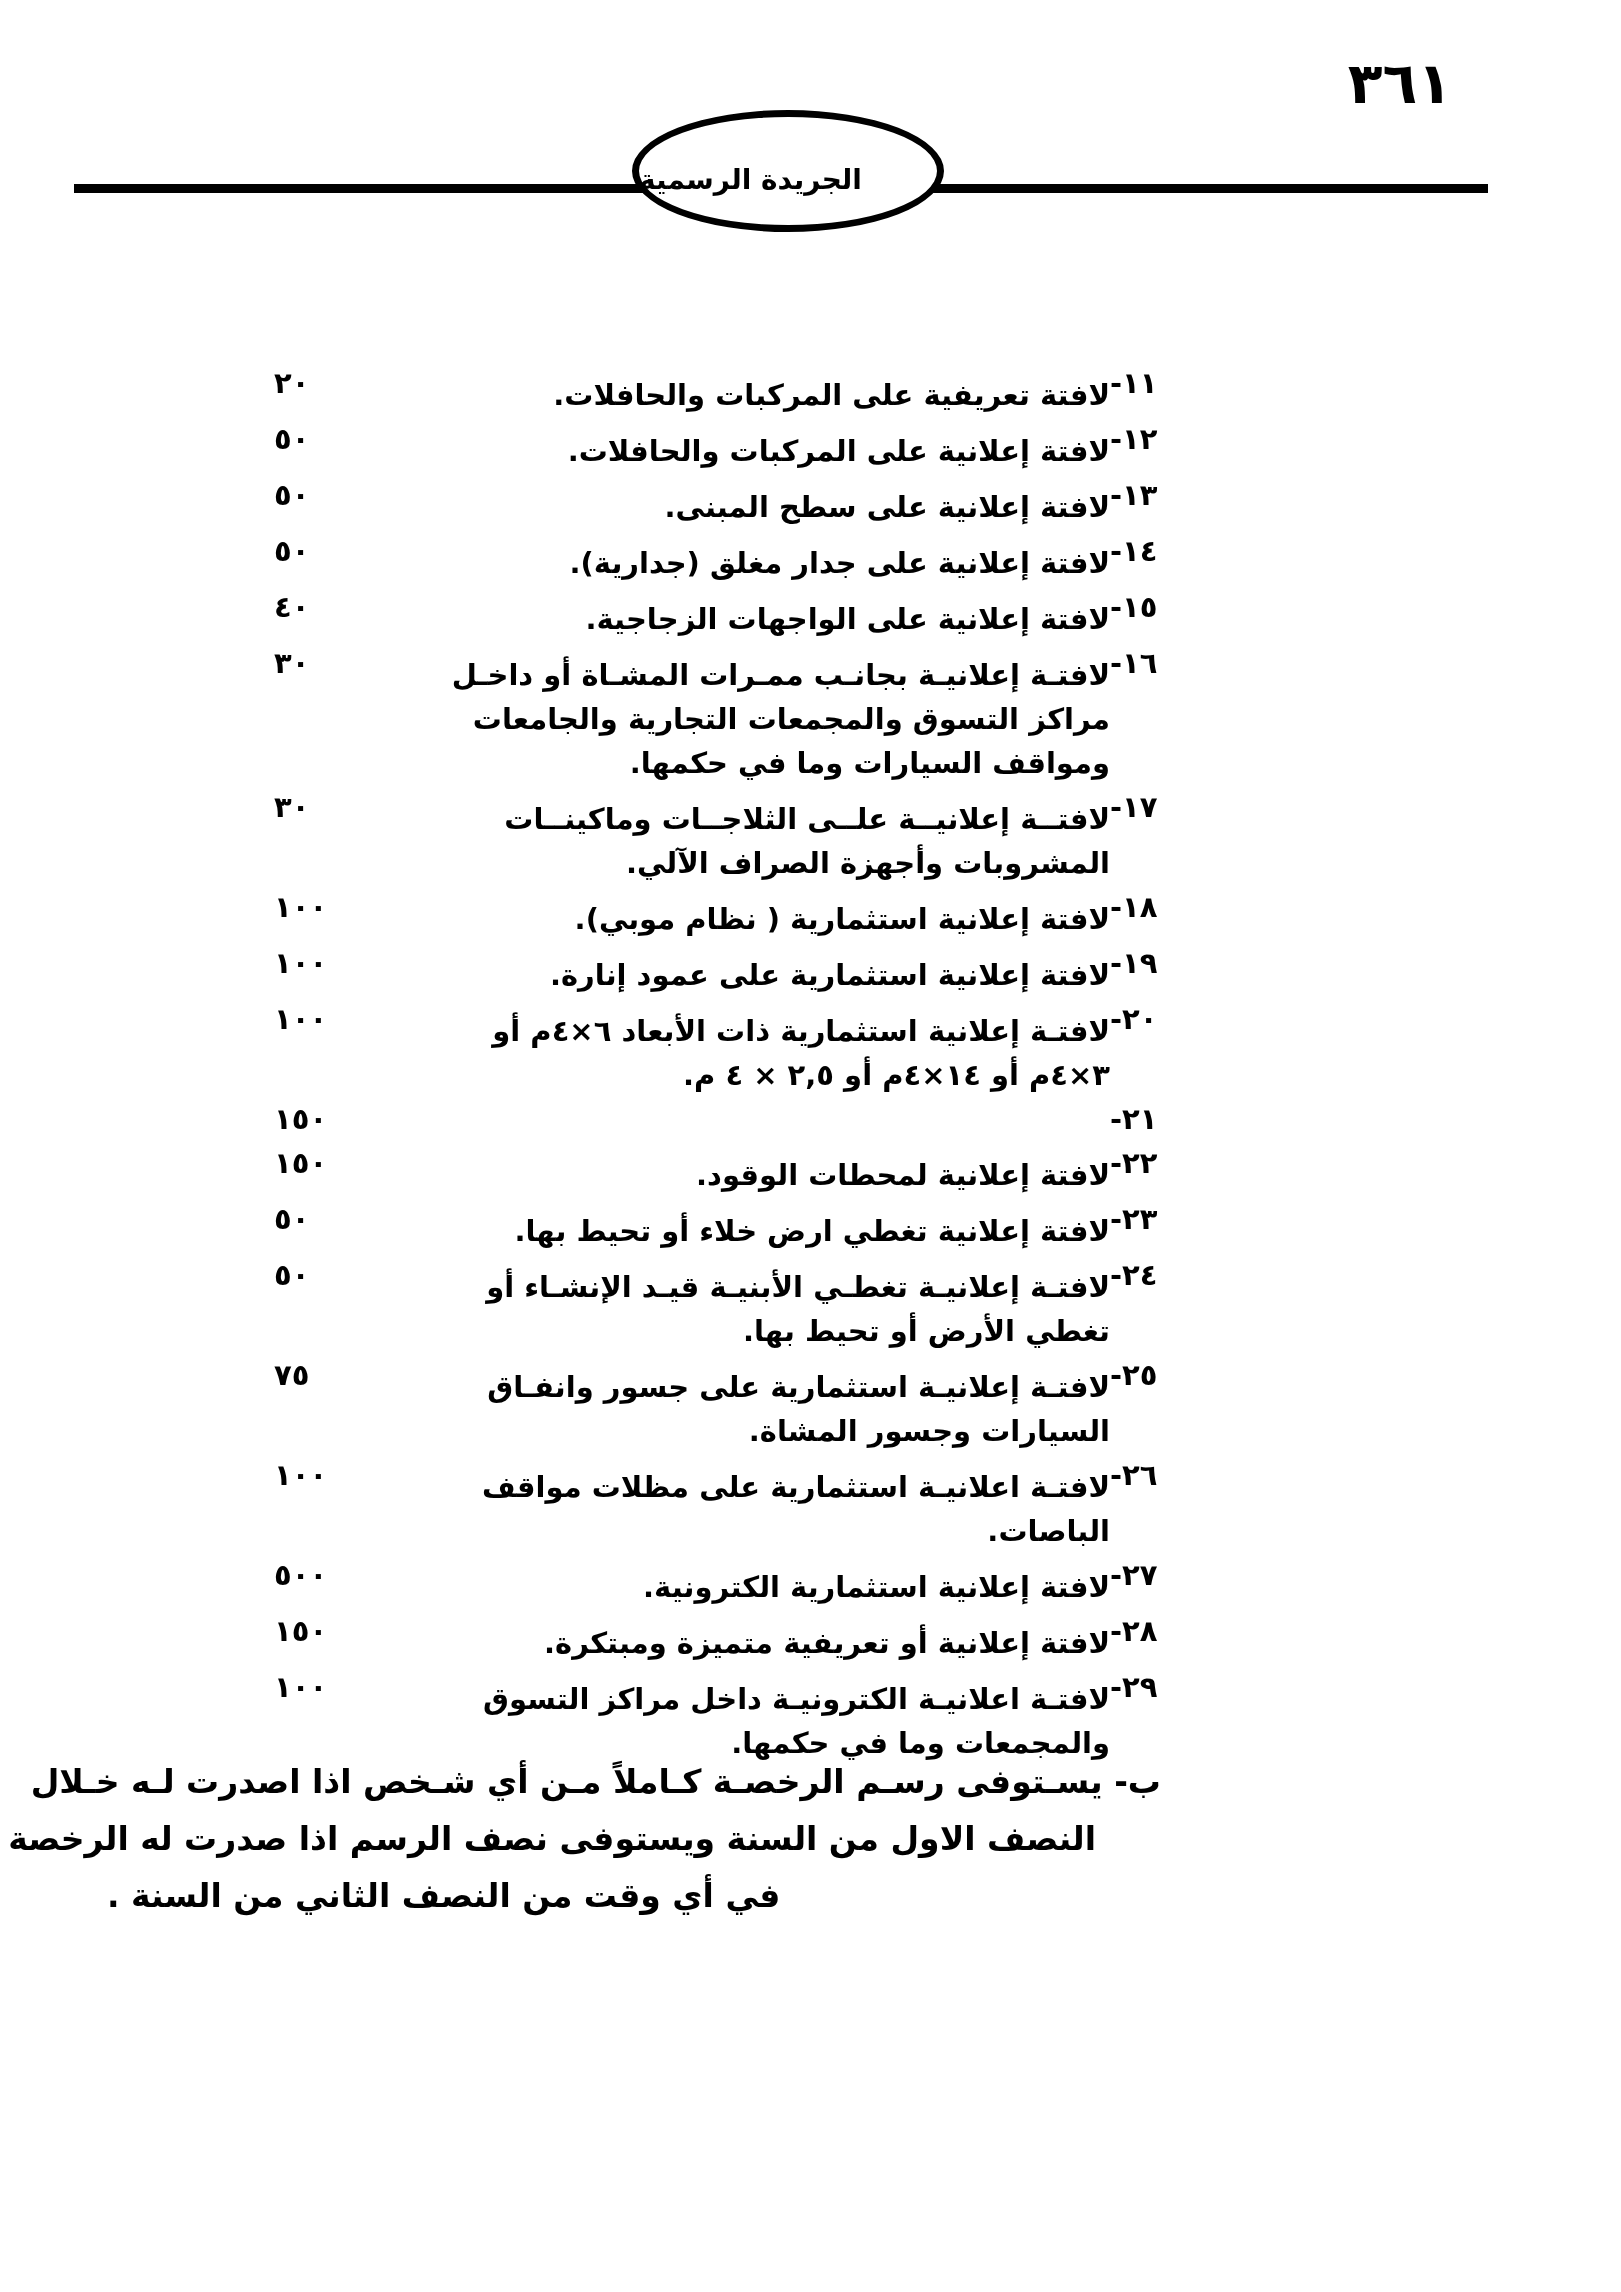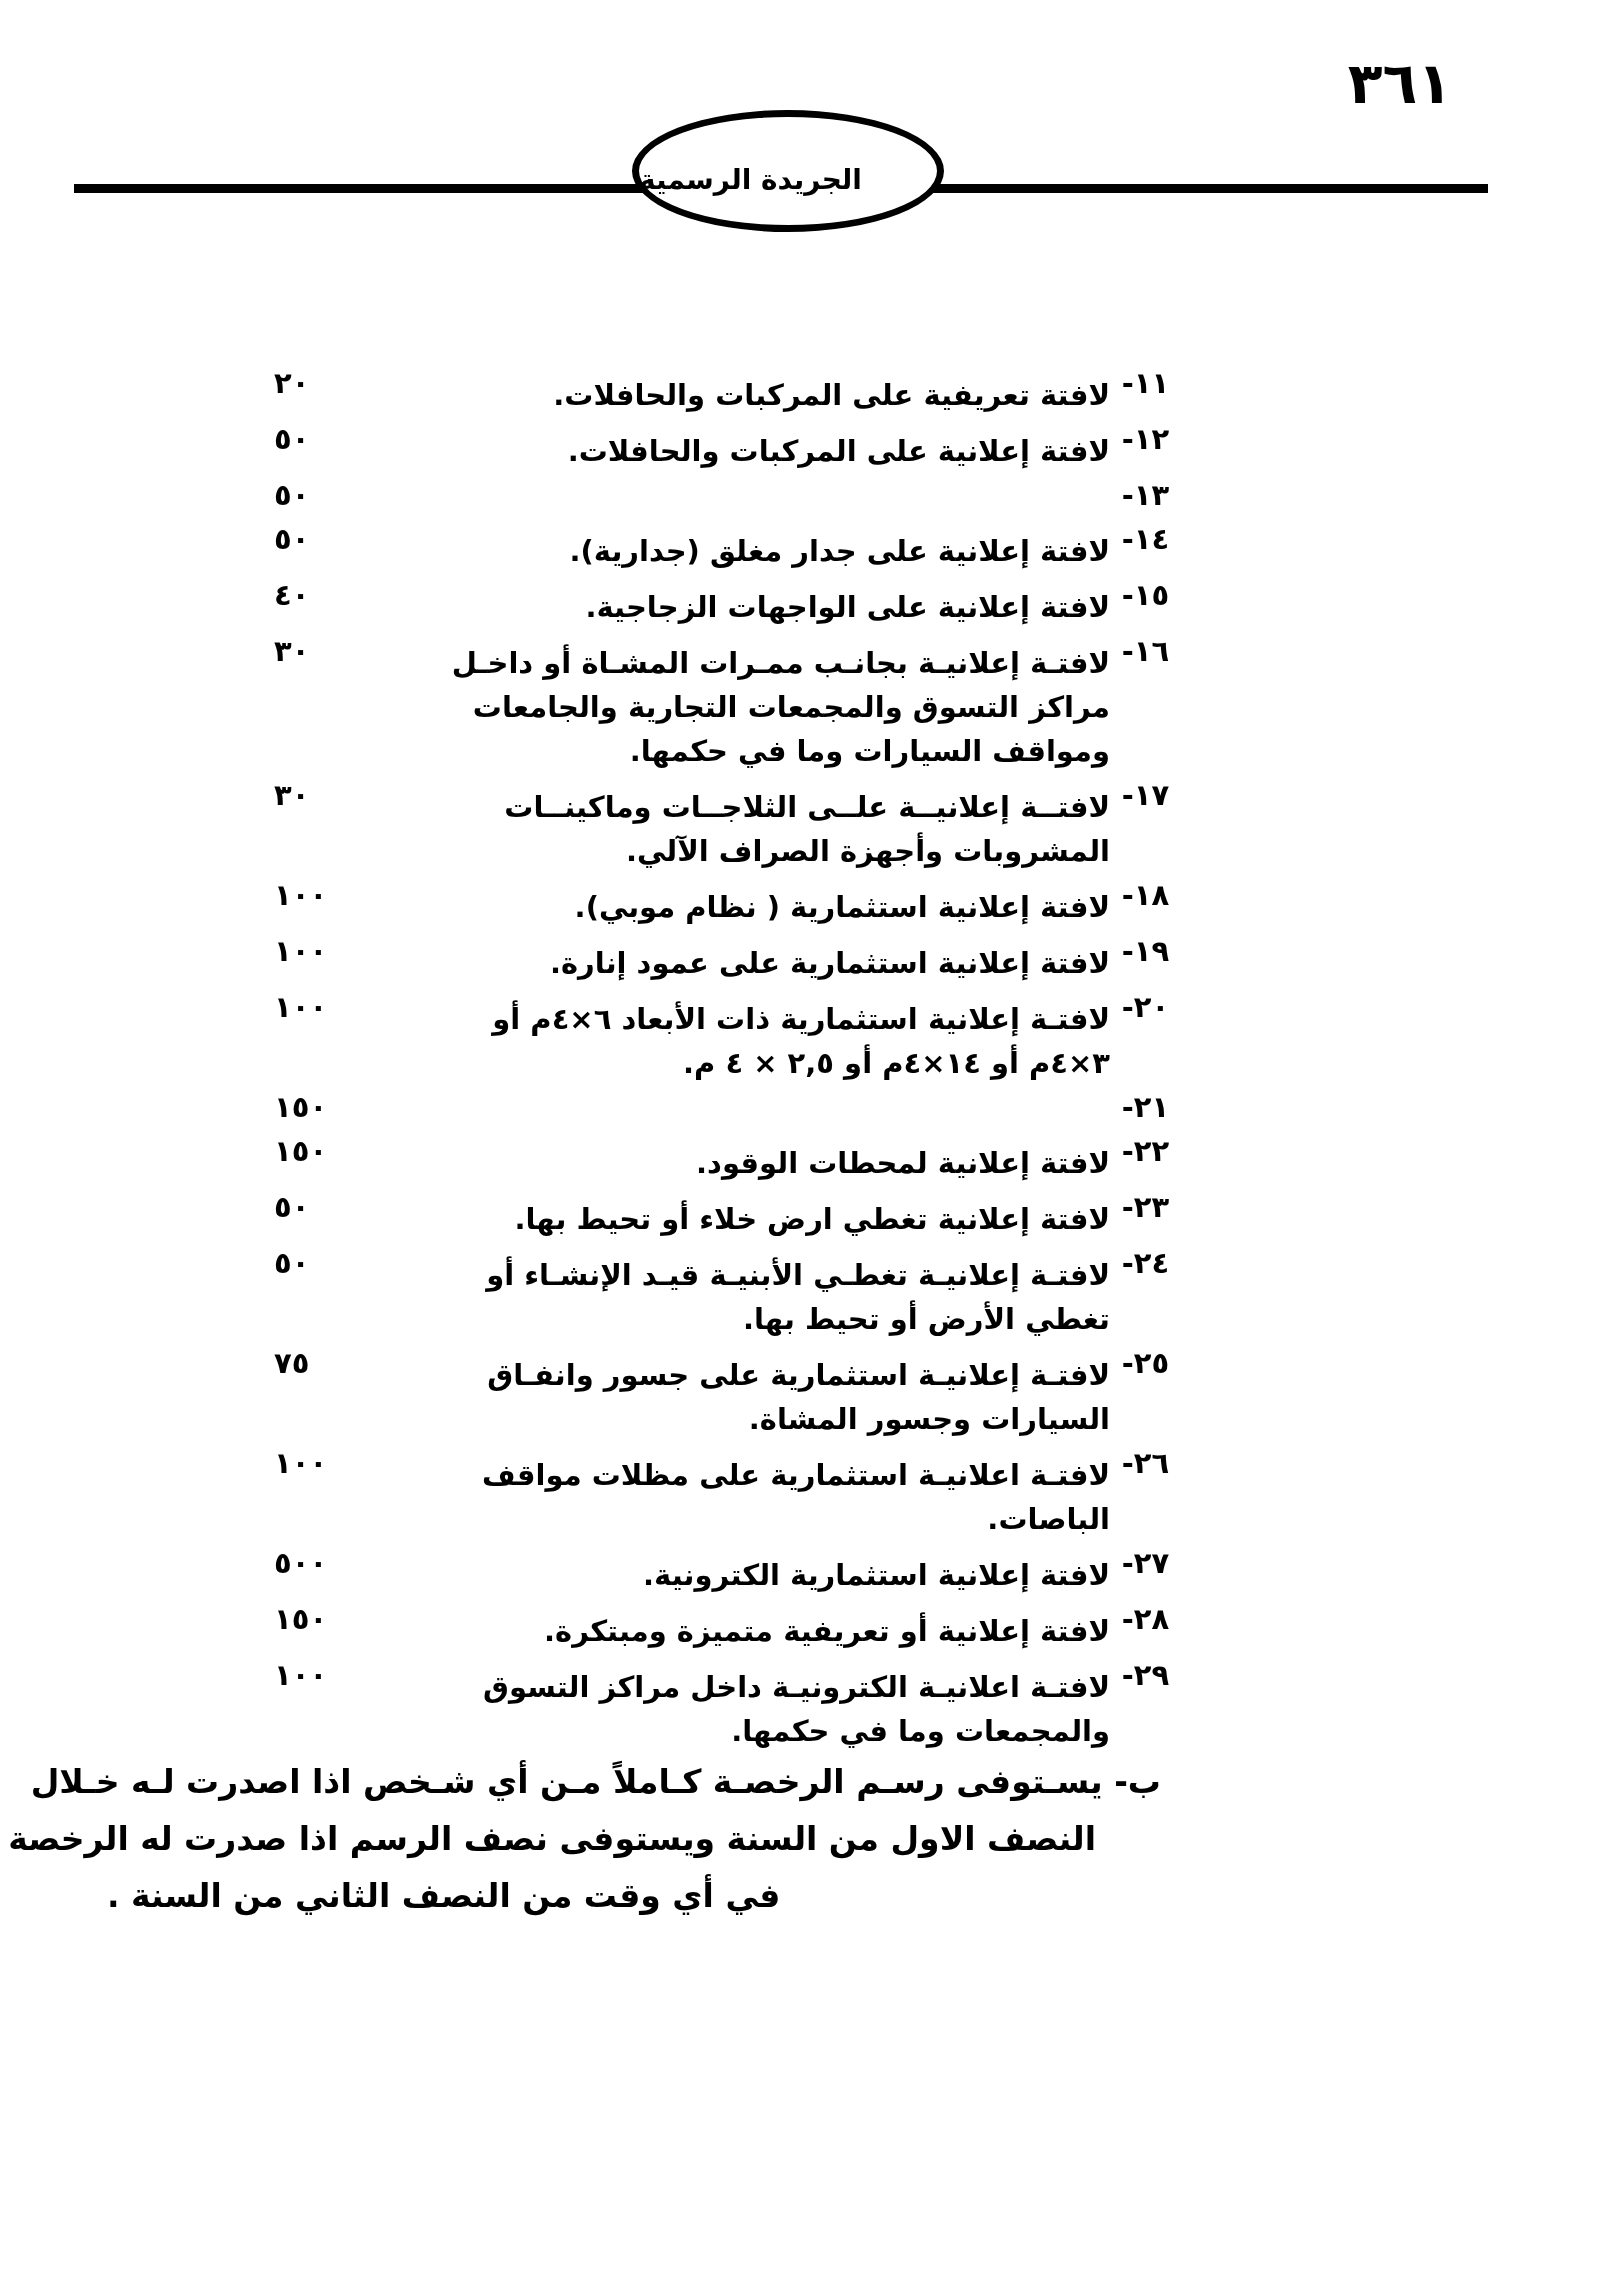--- a/index.html
+++ b/index.html
@@ -33,21 +33,21 @@
   .oval .banner-title{
     font-size:28px;font-weight:bold;
     padding-top:17.6px;white-space:nowrap;
   }
   
   .list{
     position:absolute;top:361px;right:440px;width:907px;
     font-size:29px;font-weight:bold;line-height:44px;
   }
   .item{position:relative;display:flex;}
-  .num{flex:0 0 71px;width:71px;text-align:center;white-space:nowrap;}
+  .num{flex:0 0 71px;width:71px;text-align:left;white-space:nowrap;}
   .txt{flex:0 0 686px;width:686px;margin-top:12px;}
   .line{text-align:right;white-space:nowrap;}
   .fee{
     position:absolute;left:0;top:0;width:69px;
     text-align:left;direction:ltr;white-space:nowrap;
   }
   
   .clause{
     position:absolute;top:1753px;right:460px;width:1054px;
     font-size:33px;font-weight:bold;line-height:57px;
@@ -77,20 +77,23 @@
     </div>
     <div class="item">
       <div class="num">١٢-</div>
       <div class="txt">
         <div class="line">لافتة إعلانية على المركبات والحافلات.</div>
       </div>
       <div class="fee">٥٠</div>
     </div>
     <div class="item">
       <div class="num">١٣-</div>
+      <div class="txt">
+        <div class="line">لافتة إعلانية على سطح المبنى.</div>
+      </div>
       <div class="fee">٥٠</div>
     </div>
     <div class="item">
       <div class="num">١٤-</div>
       <div class="txt">
         <div class="line">لافتة إعلانية على جدار مغلق (جدارية).</div>
       </div>
       <div class="fee">٥٠</div>
     </div>
     <div class="item">

